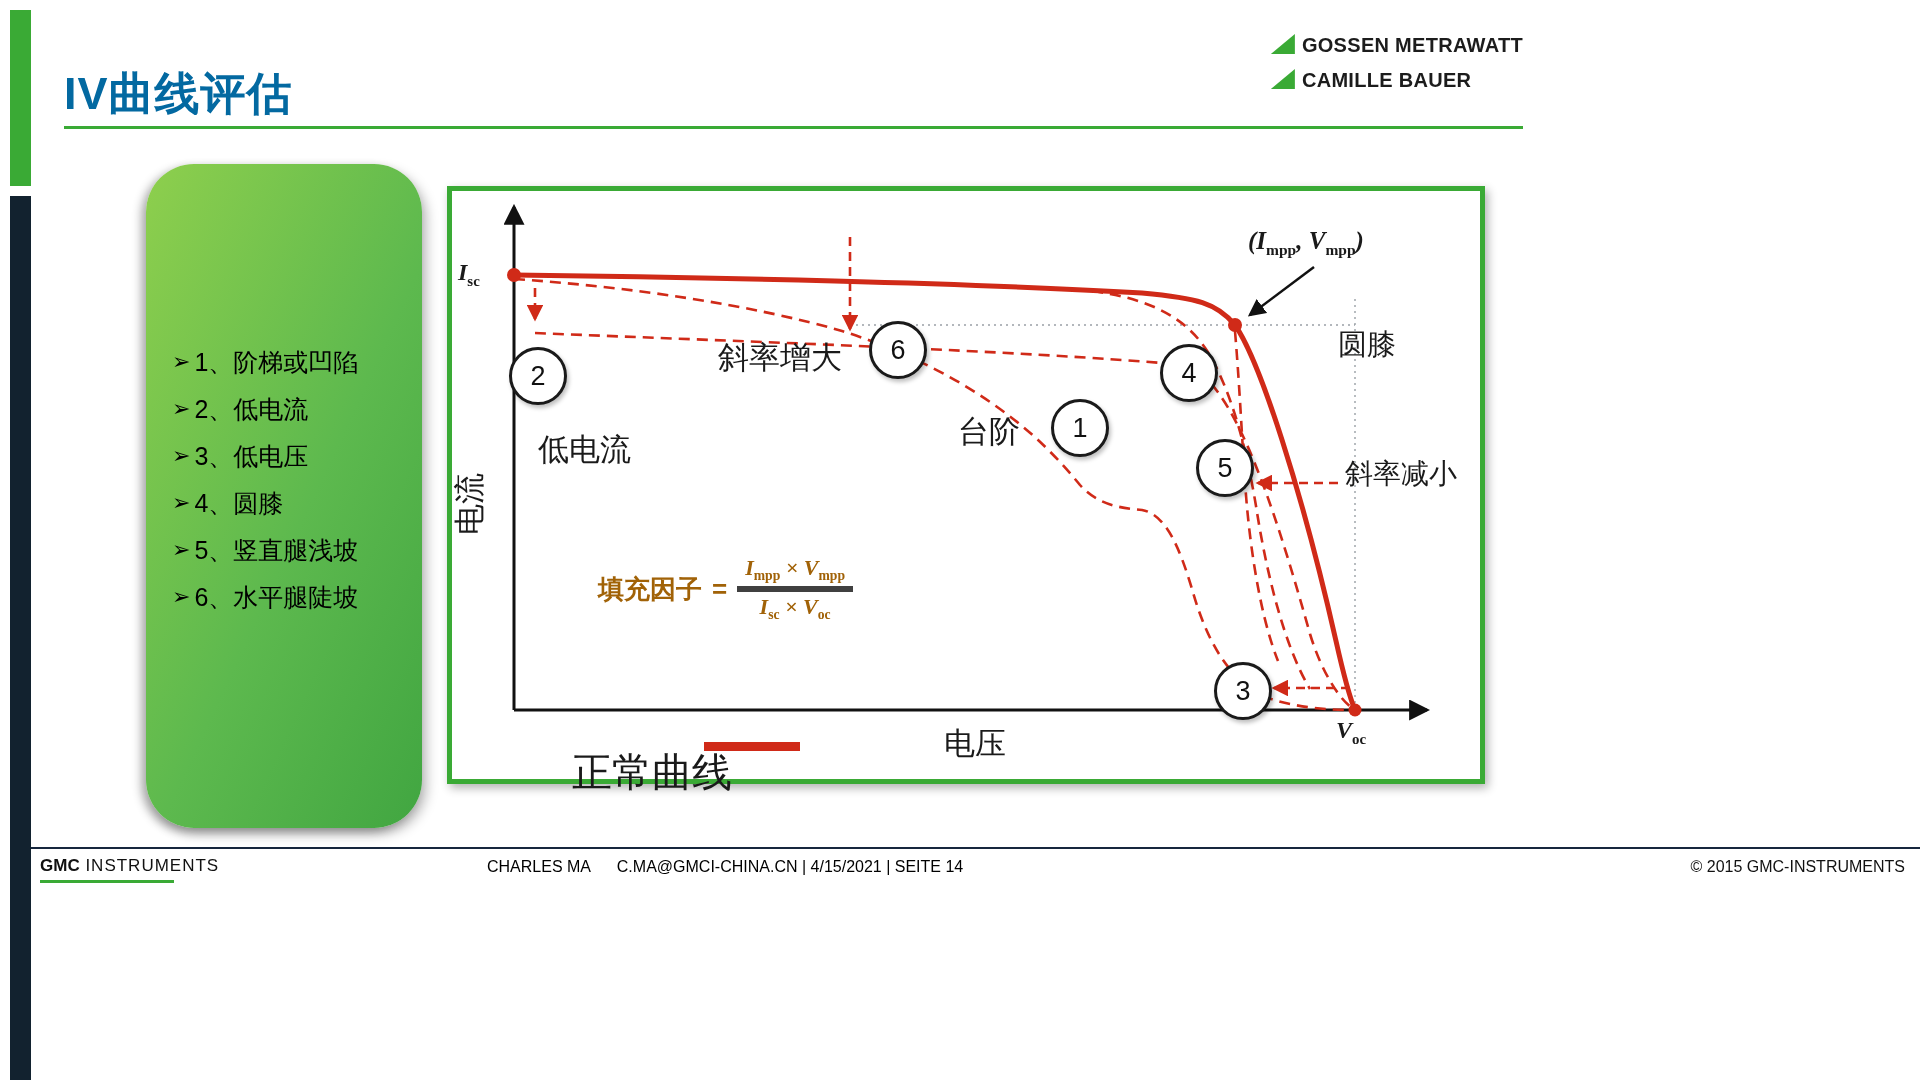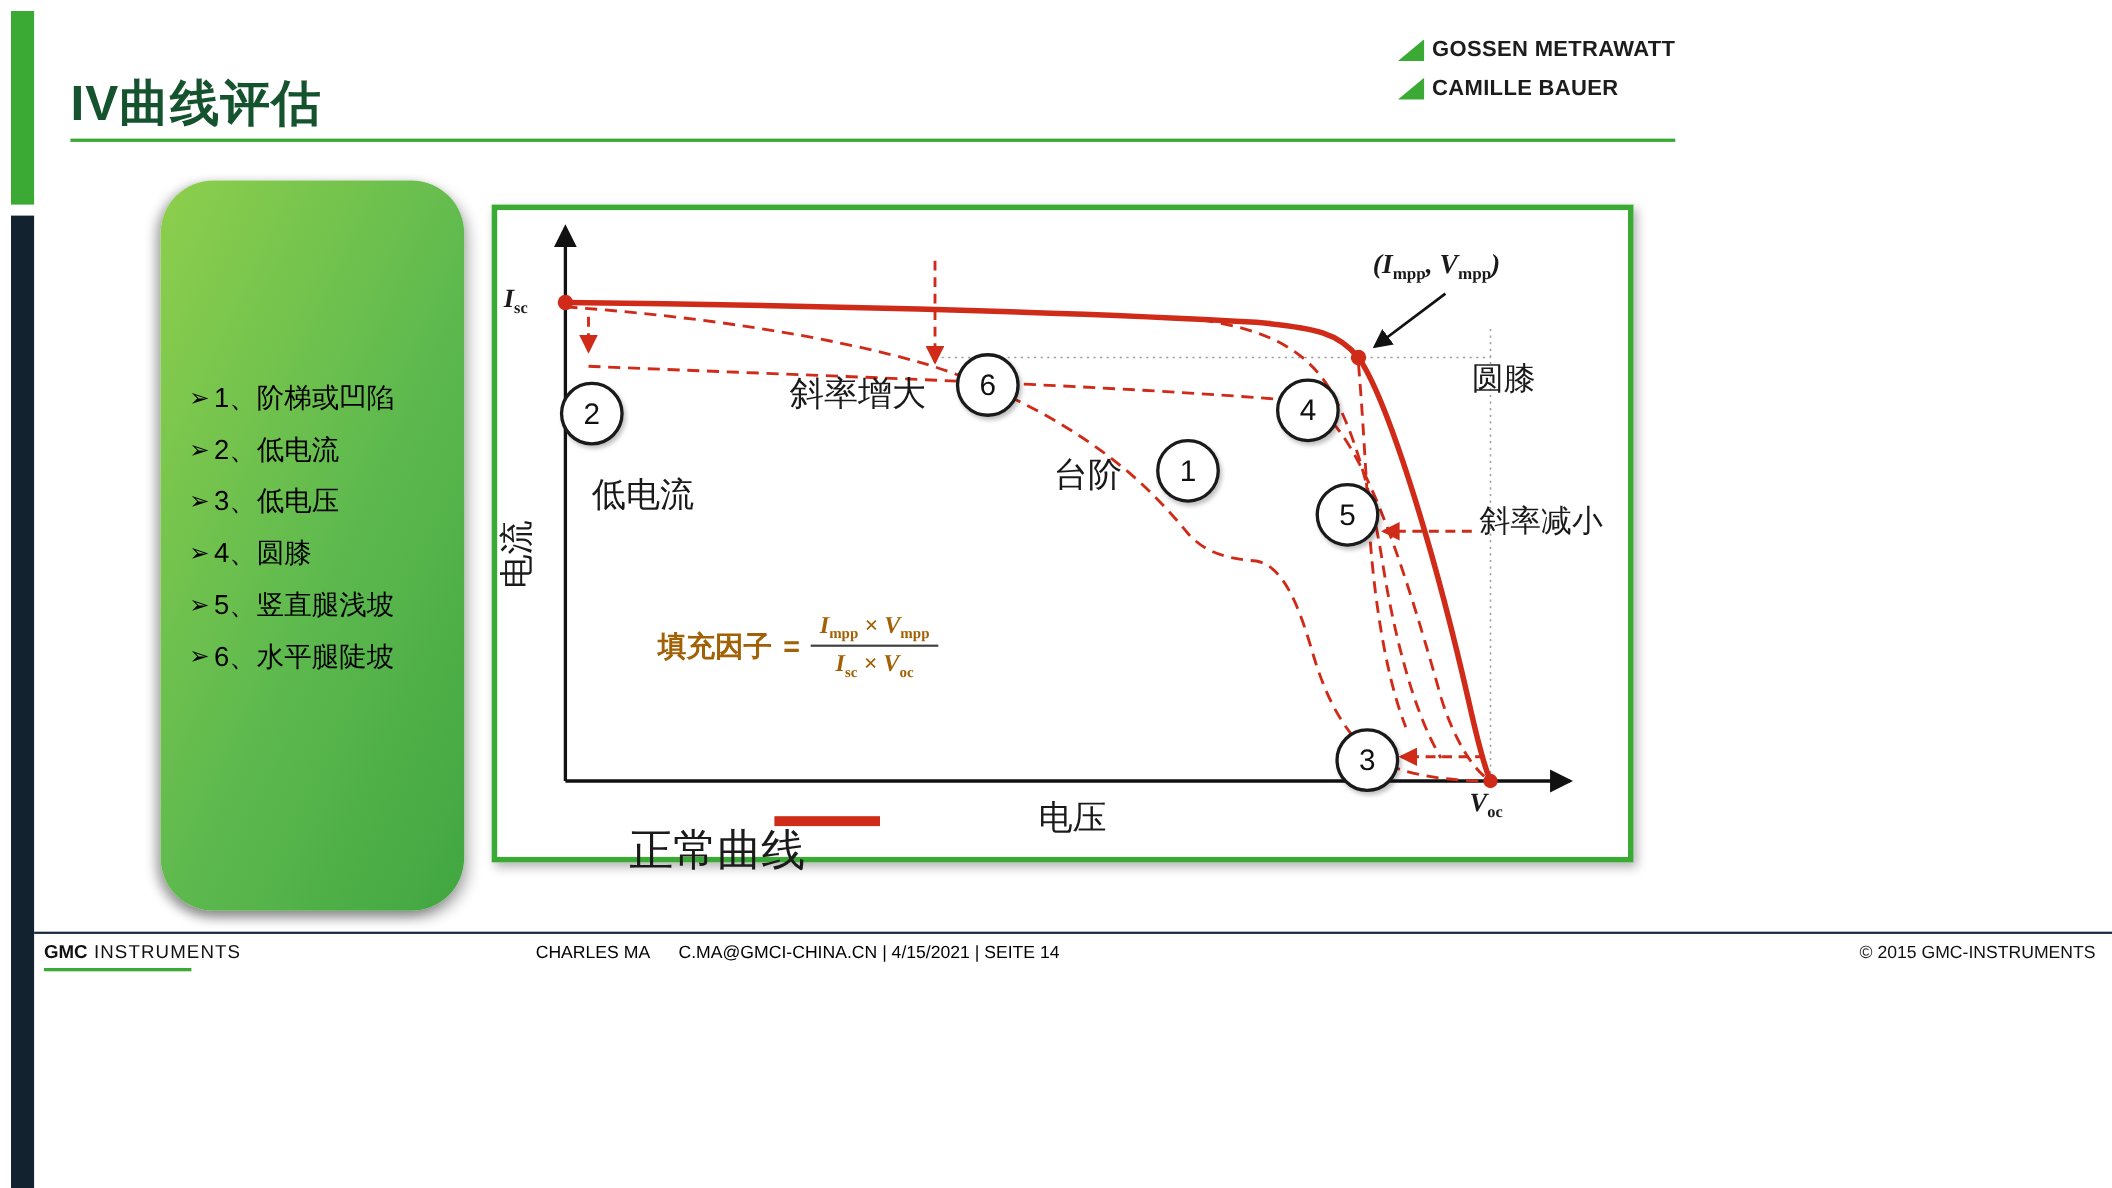--- a/index.html
+++ b/index.html
@@ -5,24 +5,24 @@
   html,body{margin:0;padding:0;}
   body{
     width:1920px;height:1080px;position:relative;overflow:hidden;
     background:#ffffff;font-family:"Liberation Sans",sans-serif;color:#111;
   }
   
   .bar-green{position:absolute;left:10px;top:10px;width:21px;height:176px;background:#3aaa35;}
   .bar-navy{position:absolute;left:10px;top:196px;width:21px;height:884px;background:#12222f;}
 
   
-  .title{position:absolute;left:64px;top:64px;font-size:45px;font-weight:bold;color:#14532d;letter-spacing:1px;}
+  .title{position:absolute;left:64px;top:64px;font-size:45px;font-weight:bold;color:#0369a1;letter-spacing:1px;}
   .title-rule{position:absolute;left:64px;top:126px;width:1459px;height:3px;background:#3aaa35;}
   .logos{position:absolute;right:397px;top:34px;display:flex;flex-direction:column;gap:12px;align-items:flex-start;}
-  .logo-row{display:flex;align-items:center;gap:7px;}
+  .logo-row{display:flex;gap:7px;}
   .logo-tri{width:24px;height:20px;background:#3aaa35;clip-path:polygon(0 100%,100% 0,100% 100%);}
   .logo-text{font-size:20px;font-weight:bold;color:#1c1c1c;letter-spacing:.3px;}
 
   
   .panel{
     position:absolute;left:146px;top:164px;width:276px;height:664px;border-radius:48px;
     background:linear-gradient(115deg,#8ecf4d 0%,#5db94e 55%,#41a641 100%);
     box-shadow:-5px 4px 10px rgba(0,0,0,.30),5px 6px 12px rgba(0,0,0,.25);
   }
   .panel-list{position:absolute;left:26px;top:182px;display:flex;flex-direction:column;gap:15px;}
@@ -49,21 +49,21 @@
   .lbl-round-knee{left:886px;top:134px;font-size:29px;}
   .lbl-slope-decrease{left:893px;top:264px;font-size:28px;}
   .legend-label{left:120px;top:534px;font-size:40px;margin-top:20px;}
   .legend-line{position:absolute;left:252px;top:551px;width:96px;height:9px;background:#d02a18;}
 
   
   .formula{position:absolute;left:146px;top:364px;display:flex;align-items:center;gap:10px;color:#a16207;}
   .formula .lhs{font-size:26px;font-weight:bold;}
   .formula .eq{font-size:26px;font-weight:bold;}
   .frac{display:inline-flex;flex-direction:column;align-items:center;font-size:22px;}
-  .frac .num{border-bottom:2px solid #404040;padding:0 8px 2px;}
+  .frac .num{border-bottom:6px solid #404040;padding:0 8px 2px;}
   .frac .den{padding-top:2px;}
 
   
   .marker{
     position:absolute;width:52px;height:52px;border:3px solid #1a1a1a;border-radius:50%;
     background:#fff;display:flex;align-items:center;justify-content:center;
     font-size:27px;color:#111;box-shadow:2px 3px 4px rgba(0,0,0,.25);
   }
   .m2{left:57px;top:156px;} .m6{left:417px;top:130px;} .m1{left:599px;top:208px;}
   .m4{left:708px;top:153px;} .m5{left:744px;top:248px;} .m3{left:762px;top:471px;}

